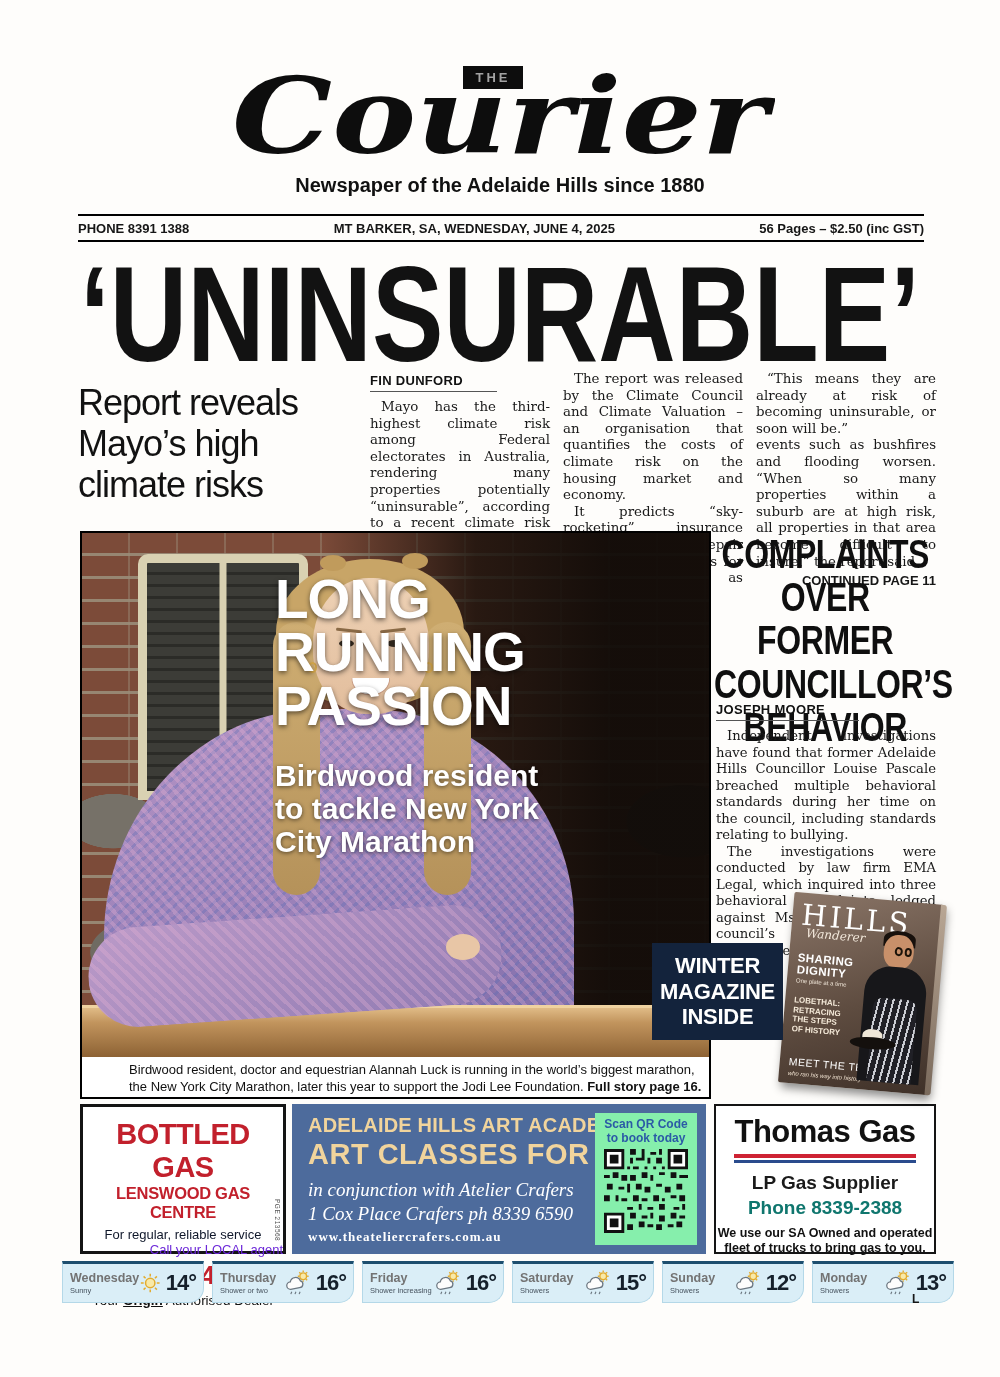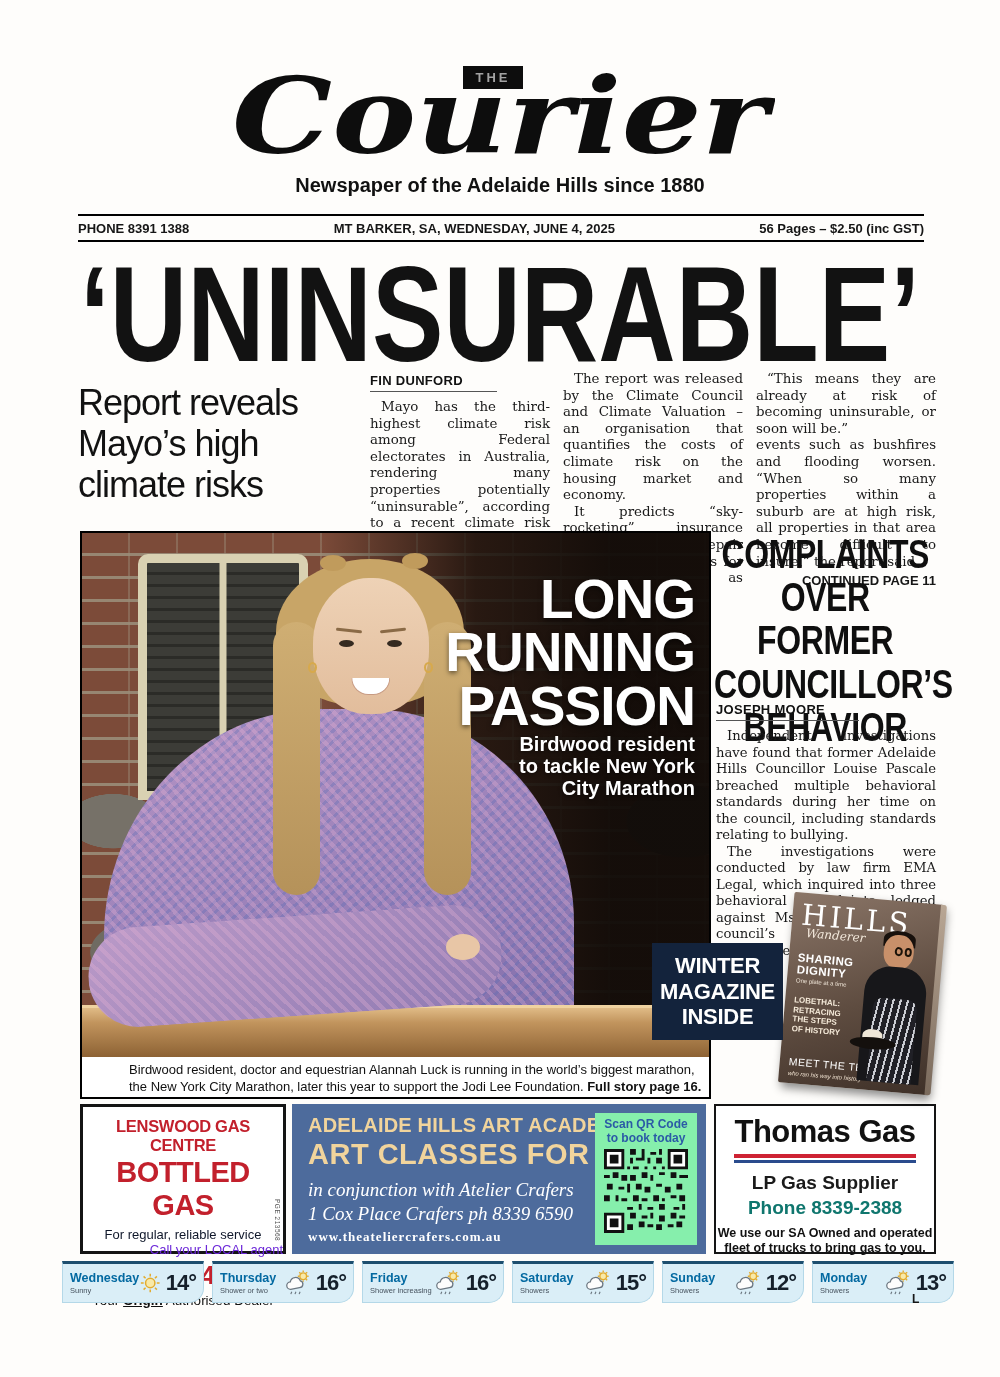--- a/index.html
+++ b/index.html
@@ -96,24 +96,24 @@
       repeating-linear-gradient(48deg, rgba(228,176,210,.32) 0 4px, rgba(228,176,210,0) 4px 9px),
       repeating-linear-gradient(-42deg, rgba(86,108,182,.30) 0 3px, rgba(86,108,182,0) 3px 8px),
       linear-gradient(160deg, #b795c5, #977fb8 55%, #7e6ca8);
   }
   .arm { position:absolute; left:1%; top:73%; width:66%; height:19%;
     border-radius:60px; transform:rotate(-4deg); z-index:4;
     background:
       repeating-linear-gradient(48deg, rgba(228,176,210,.32) 0 4px, rgba(228,176,210,0) 4px 9px),
       linear-gradient(150deg, #bb9ac8, #8f7ab2); }
   .hand { position:absolute; left:58%; top:76.5%; width:34px; height:26px; background:#e8c6a6; border-radius:50%; z-index:5; }
-  .overlay { position:absolute; top:40px; right:14px; width:420px; text-align:right; z-index:10; color:#fff; }
+  .overlay { position:absolute; top:40px; right:14px; width:420px; z-index:10; color:#fff; }
   .overlay-title { font-size:55px; font-weight:bold; line-height:.97; letter-spacing:-1px;
     text-shadow:0 2px 5px rgba(0,0,0,.55); }
-  .overlay-sub { font-size:20px; font-weight:bold; line-height:1.1;
+  .overlay-sub { margin-top:26px; font-size:30px; font-weight:bold; line-height:1.1;
     text-shadow:0 1px 4px rgba(0,0,0,.6); }
   .caption { padding:5px 7px 0 7px; font-size:13px; line-height:1.3; color:#111;margin-left:40px; }
   .caption b { font-weight:bold; }
 
   
   .complaints-headline {
     position:absolute; left:714px; top:533px; width:278px;
     transform:scaleX(.8); transform-origin:top left;
     font-size:40px; font-weight:800; line-height:1.08; letter-spacing:-.5px;
     text-align:center; color:#0f0f0f;
@@ -198,21 +198,21 @@
   .tg2 { font-size:19px; font-weight:600; margin-top:9px; color:#1a1a1a; }
   .tg3 { font-size:19px; font-weight:600; margin-top:3px; color:#0f766e; }
   .tg4 { font-size:12.5px; font-weight:bold; line-height:1.2; margin-top:7px; color:#111; }
 
   
   .weather { position:absolute; left:62px; top:1261px; display:flex; gap:8px; }
   .wcard { width:142px; height:42px; background:#daeef7;
     border:1px solid #b4d8e8; border-top:3.5px solid #1d4e6e;
     border-radius:0 0 15px 0; display:flex; align-items:center; padding:0 7px; }
   .wtext { flex:1; }
-  .wday { font-size:12.5px; font-weight:bold; color:#0369a1; }
+  .wday { font-size:12.5px; font-weight:bold; color:#737373; }
   .wcond { font-size:7.5px; color:#46525e; margin-top:1px; }
   .wtemp { font-size:22px; font-weight:800; letter-spacing:-1px; color:#15202b; margin-left:4px; }
   .page-marker { position:absolute; left:912px; top:1292px; font-size:12px; font-weight:bold; }
 </style>
 </head>
 <body>
 
 <div class="page">
 
   <div class="the-box">
@@ -319,22 +319,22 @@
           <i></i>
         </div>
       <div class="body"></div>
       <div class="apron"></div>
       <div class="food"></div>
       <div class="plate"></div>
     </div>
   </div>
 
   <div class="ad-lenswood">
+    <div class="lg-red lw2">BOTTLED GAS</div>
     <div class="lg-red lw1">LENSWOOD GAS CENTRE</div>
-    <div class="lg-red lw2">BOTTLED GAS</div>
     <div class="lw3">For regular, reliable service</div>
     <div class="lw4">Call your LOCAL agent</div>
     <div class="lg-red lw-phone">8389-8400</div>
     <div class="lw-dealer"><span>Your </span><b>Origin</b><span> Authorised Dealer</span></div>
     <div class="lw-code">PGE 213568</div>
   </div>
 
   <div class="ad-academy">
     <div class="ac-cream ac1">ADELAIDE HILLS ART ACADEMY</div>
     <div class="ac-cream ac2">ART CLASSES FOR ALL</div>

